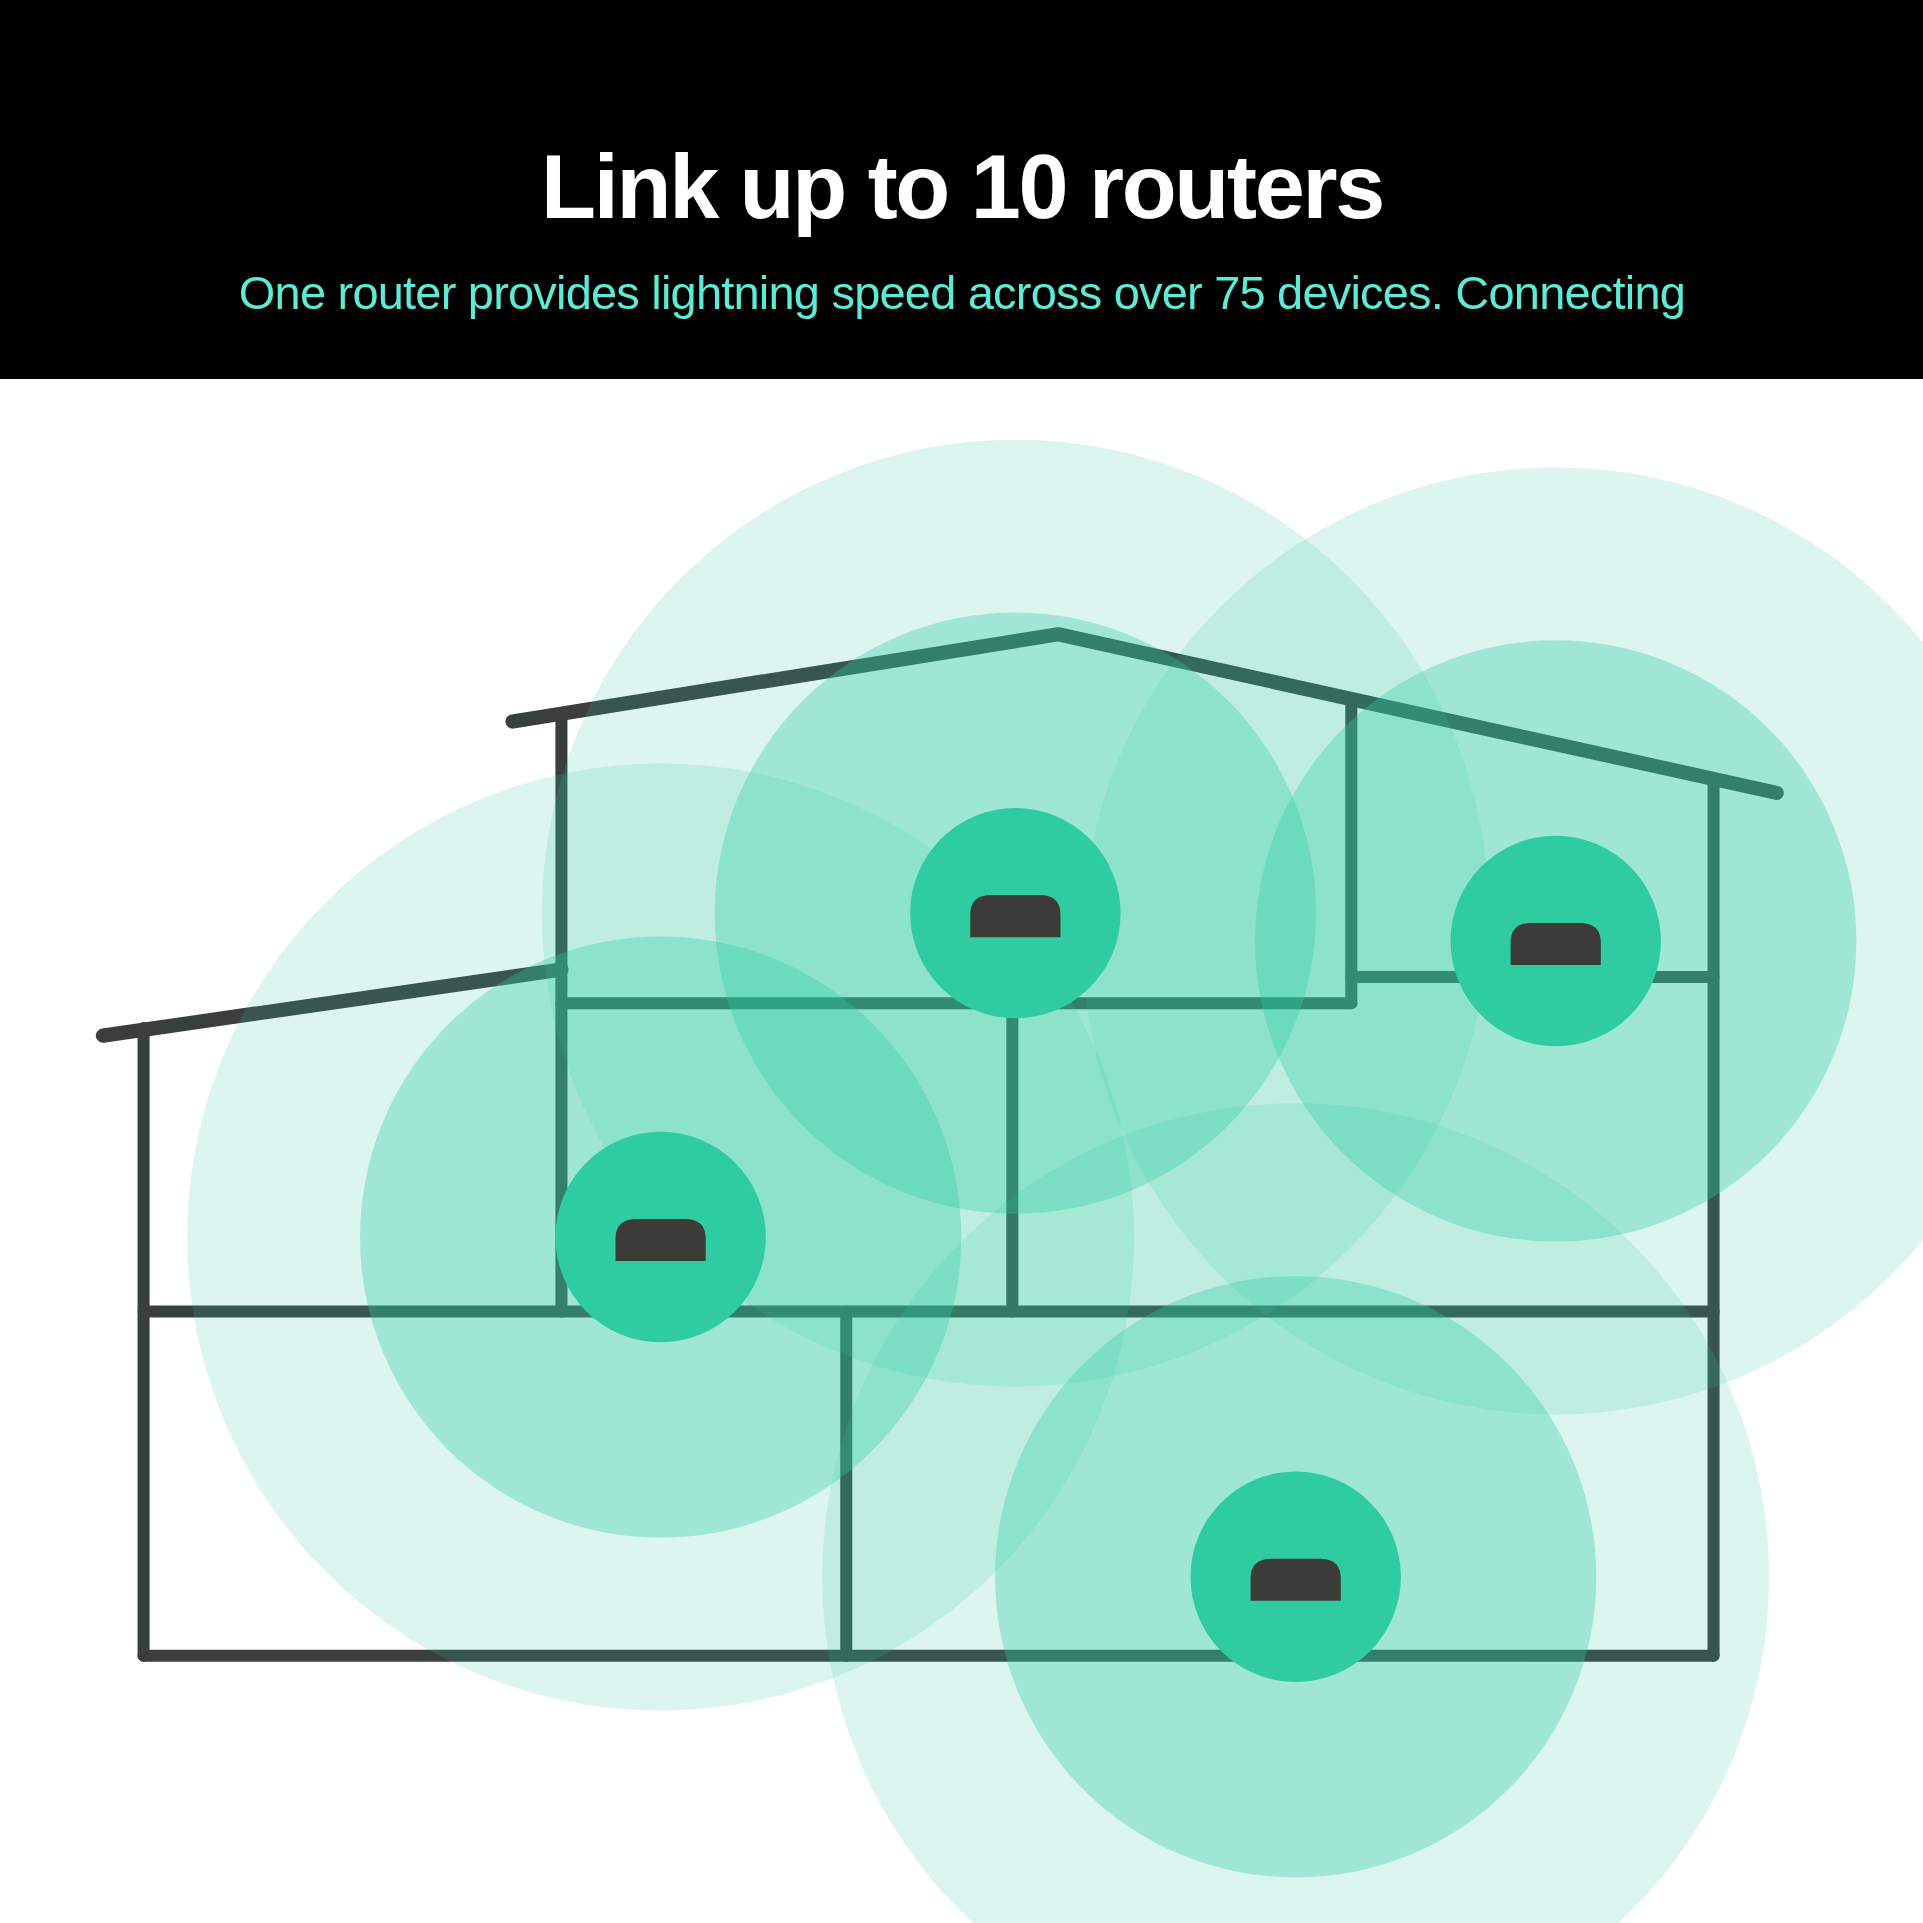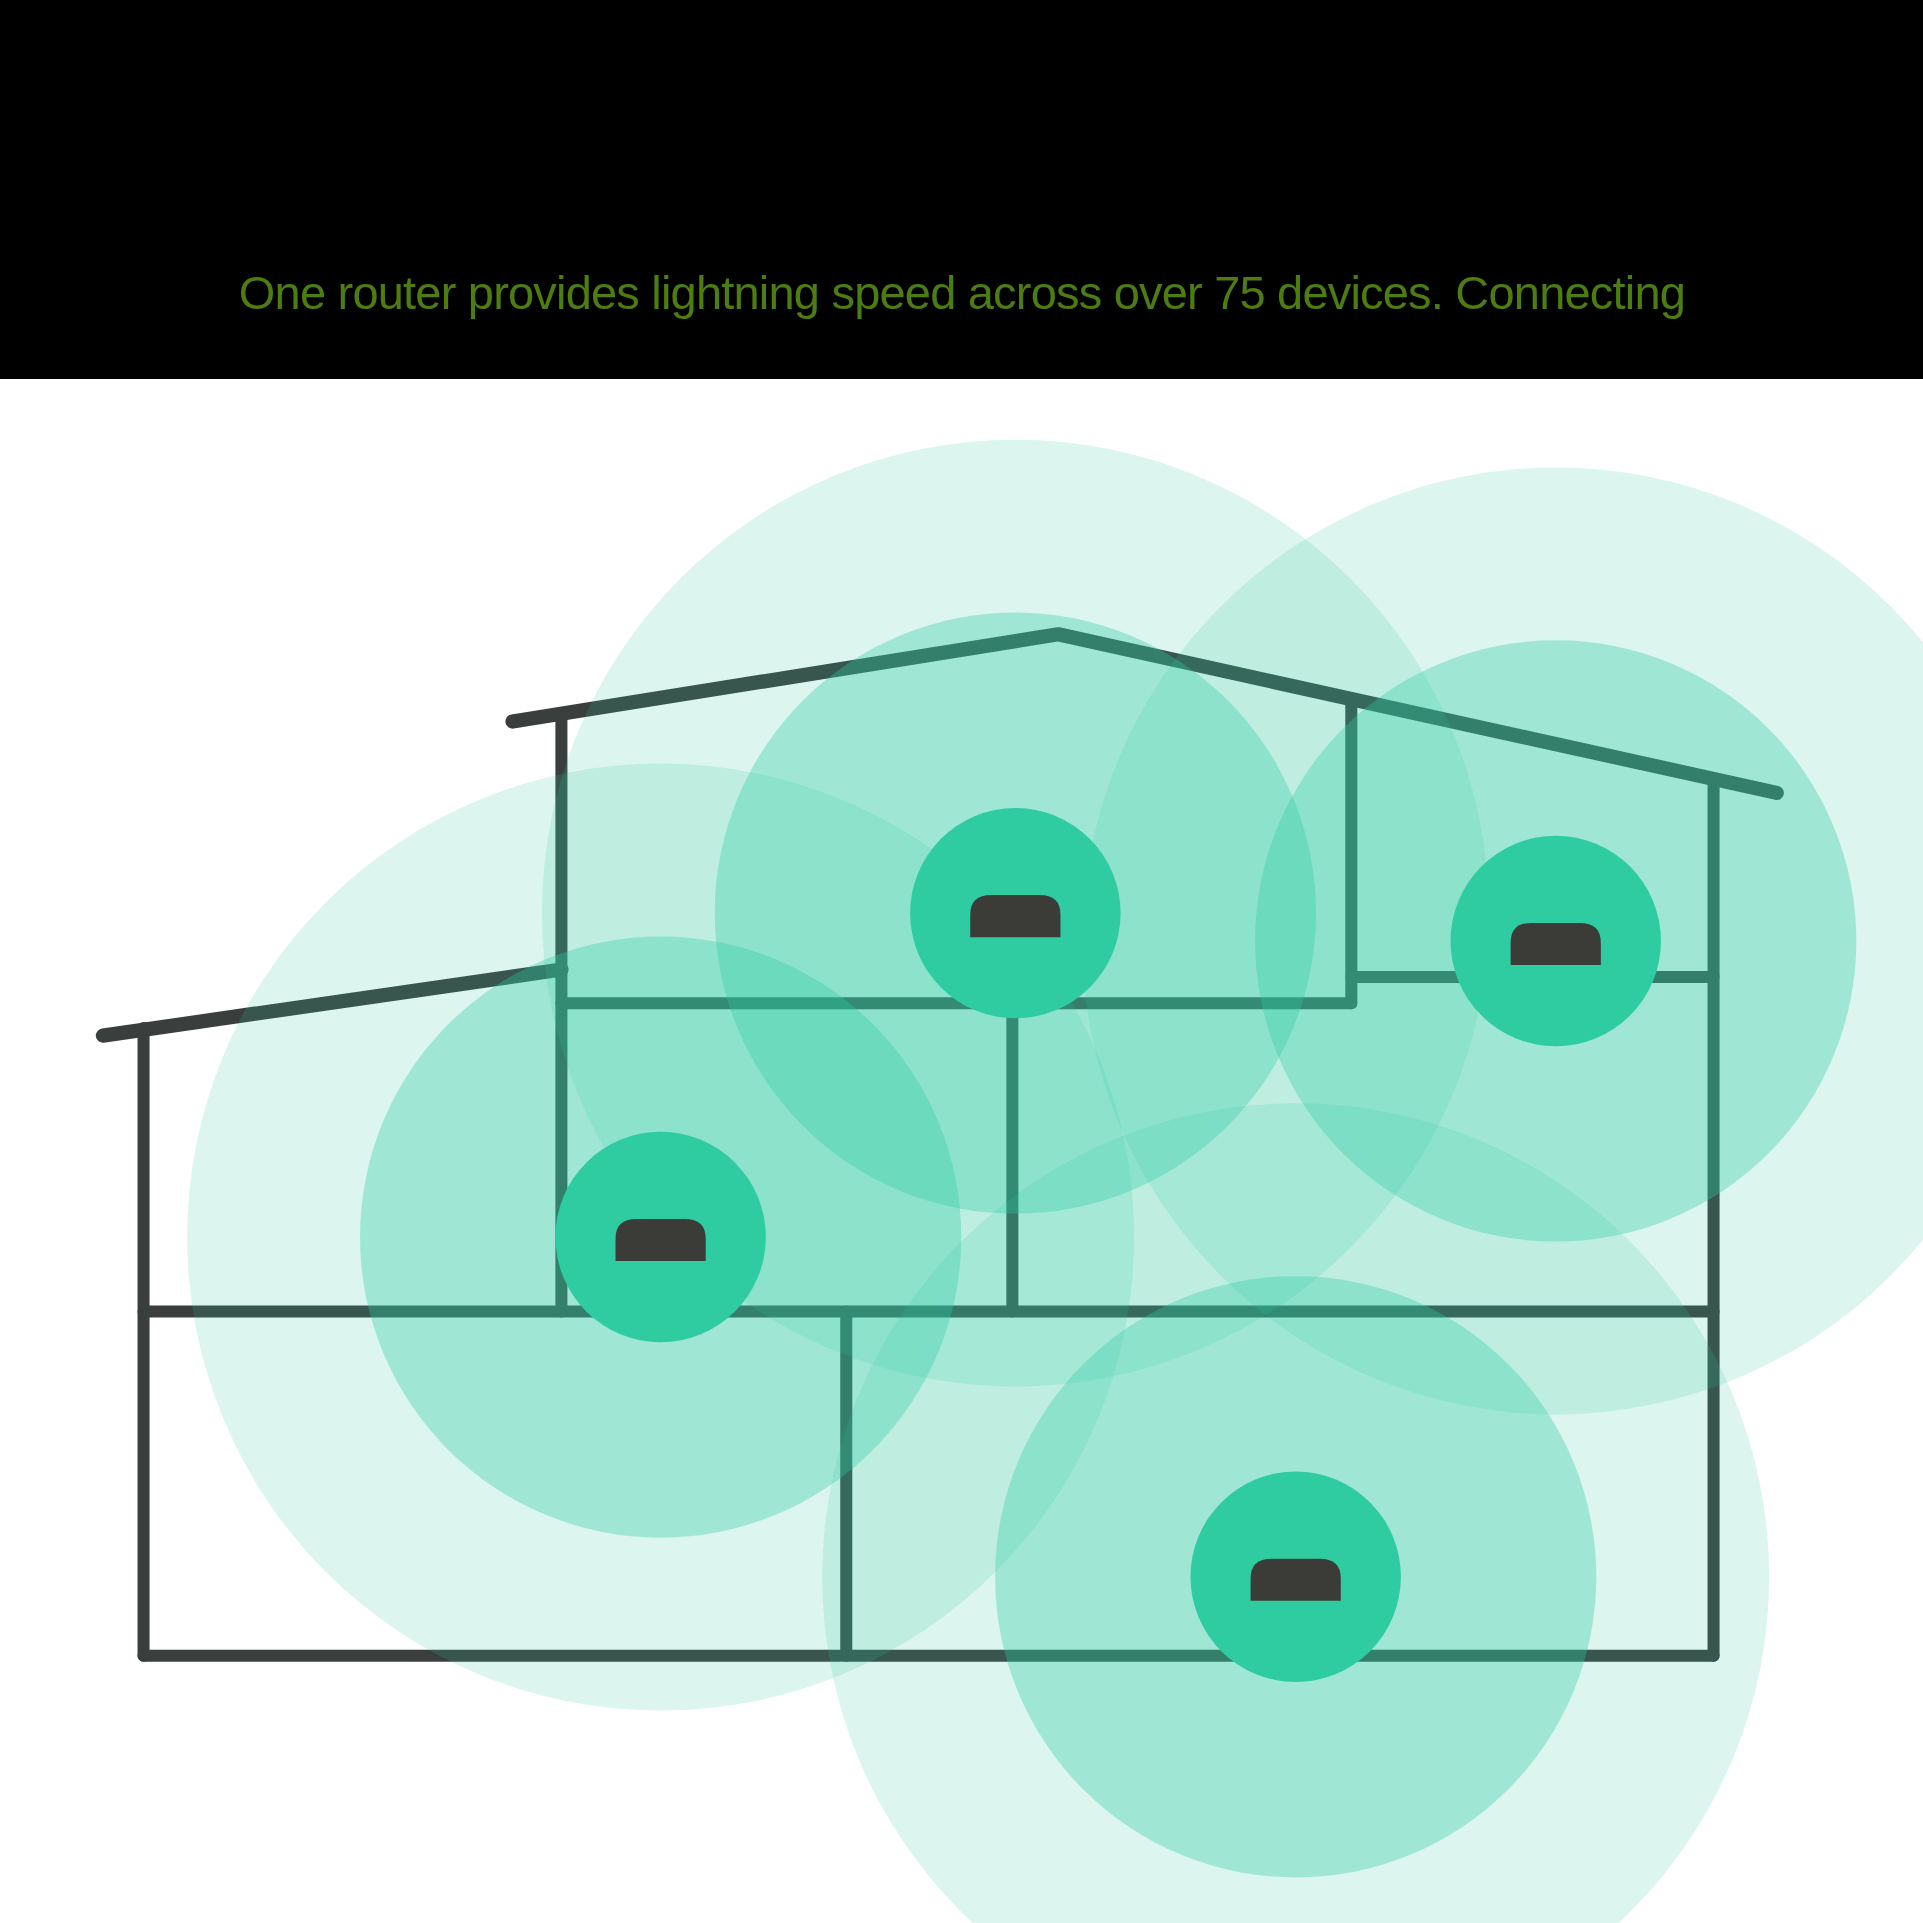--- a/index.html
+++ b/index.html
@@ -17,35 +17,36 @@
   .header .title{
     position:absolute;left:0;top:136px;width:100%;
     margin:0;text-align:center;
     font-size:90px;font-weight:700;letter-spacing:-2.3px;
     line-height:1.15;color:#ffffff;
   }
   .header .sub{
     position:absolute;left:0;width:100%;
     margin:0;text-align:center;
     font-size:47px;font-weight:400;letter-spacing:-0.8px;
-    line-height:1.3;color:#4d7c0f;
+    line-height:1.3;color:#5eead4;
   }
   .header .sub.l1{top:262px;}
   .header .sub.l2{top:323px;}
   .scene{
     position:absolute;left:0;top:0;width:1924px;height:1924px;
     display:block;
   }
 </style>
 </head>
 <body>
 
 <div class="page">
 
   <div class="header">
+    <h1 class="title">Link up to 10 routers</h1>
     <p class="sub l1">One router provides lightning speed across over 75 devices. Connecting</p>
   </div>
 
   <svg class="scene" id="scene" viewBox="0 0 2560 2560" xmlns="http://www.w3.org/2000/svg">
       <g stroke="#3A3F3E" fill="none" stroke-linecap="round" stroke-linejoin="round">
         <polyline points="682,960 1408,844 2364,1055" stroke-width="19"></polyline>
         <polyline points="137,1378 747,1290" stroke-width="19"></polyline>
         <line x1="191" y1="1368" x2="191" y2="2203" stroke-width="16"></line>
         <line x1="747" y1="950" x2="747" y2="1745" stroke-width="16"></line>
         <line x1="1126" y1="1745" x2="1126" y2="2203" stroke-width="16"></line>

